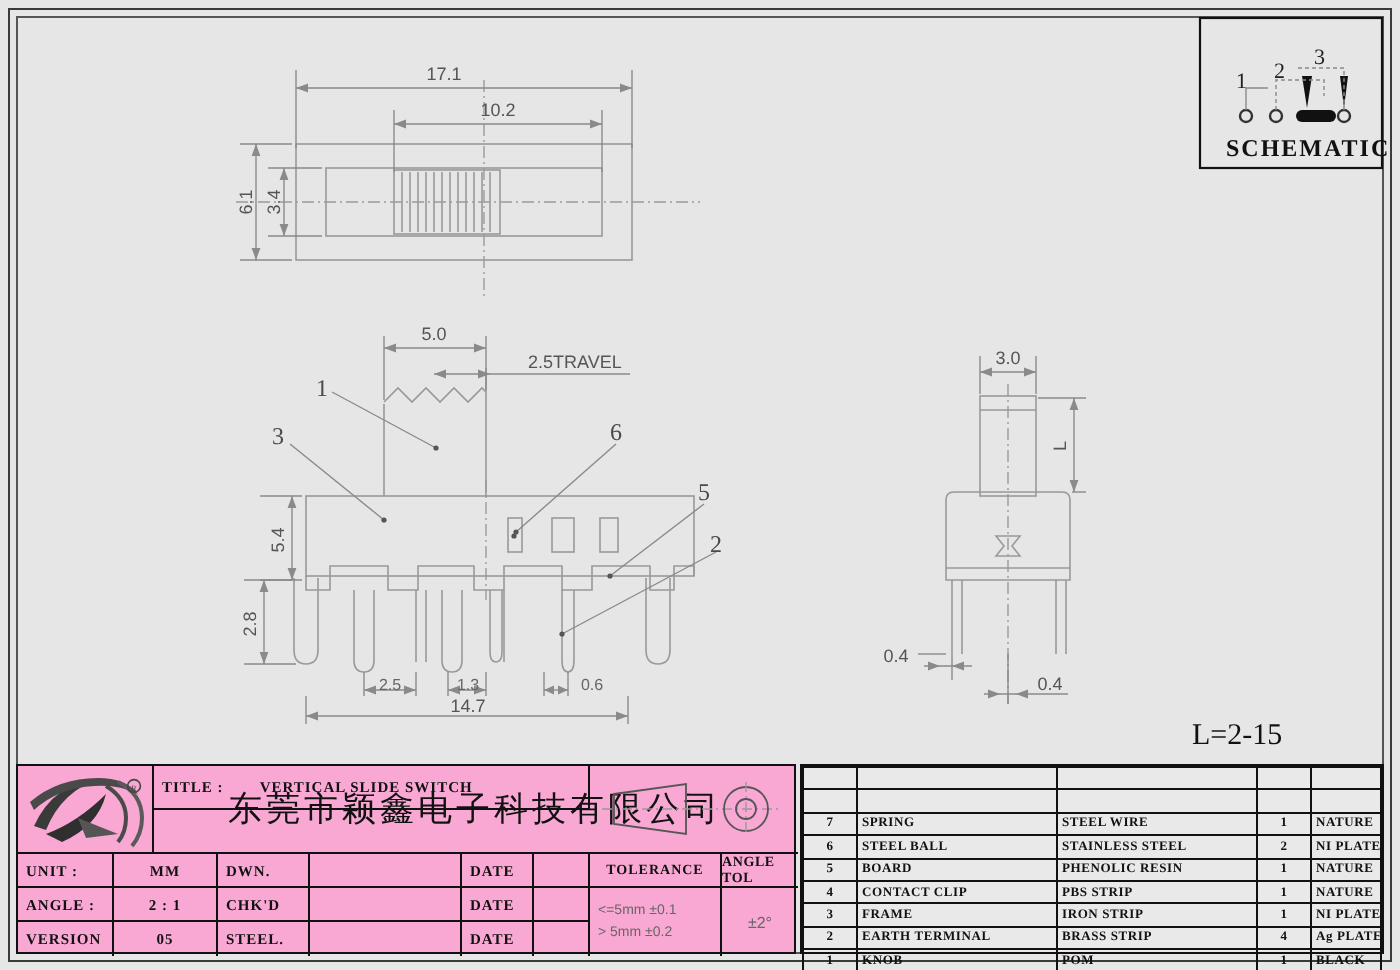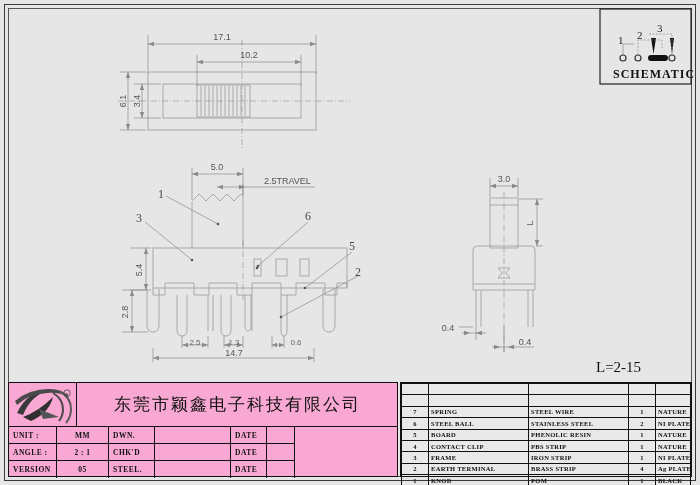--- a/index.html
+++ b/index.html
@@ -297,20 +297,25 @@
           <path d="M30 26 L50 34 L34 36 Z" fill="#555"></path>
           <circle cx="58" cy="10" r="3.2" fill="none" stroke="#444" stroke-width="0.8"></circle>
           <text x="58" y="12.5" font-size="4" fill="#444" text-anchor="middle" font-family="Liberation Serif, serif">R</text>
         </svg>
       </div>
 
       <div class="company">
         <span>东莞市颖鑫电子科技有限公司</span>
       </div>
 
+      <div class="cellbox" style="left:68px;top:0;width:218px;height:22px;">
+        <span>TITLE  :</span>
+        <span style="display:inline-block;width:18px;"></span>
+        <span>VERTICAL SLIDE SWITCH</span>
+      </div>
 
 
       <div class="cellbox" style="left:0;top:44px;width:48px;height:17px;">UNIT   :</div>
       <div class="cellbox" style="left:48px;top:44px;width:52px;height:17px;justify-content:center;padding-left:0;">MM</div>
       <div class="cellbox" style="left:0;top:61px;width:48px;height:17px;">ANGLE  :</div>
       <div class="cellbox" style="left:48px;top:61px;width:52px;height:17px;justify-content:center;padding-left:0;">2 : 1</div>
       <div class="cellbox nb" style="left:0;top:78px;width:48px;height:17px;">VERSION</div>
       <div class="cellbox nb" style="left:48px;top:78px;width:52px;height:17px;justify-content:center;padding-left:0;">05</div>
 
       <div class="cellbox" style="left:100px;top:44px;width:46px;height:17px;">DWN.</div>
@@ -320,20 +325,38 @@
       <div class="cellbox nb" style="left:100px;top:78px;width:46px;height:17px;">STEEL.</div>
       <div class="cellbox nb" style="left:146px;top:78px;width:76px;height:17px;"></div>
 
       <div class="cellbox" style="left:222px;top:44px;width:36px;height:17px;">DATE</div>
       <div class="cellbox" style="left:258px;top:44px;width:28px;height:17px;"></div>
       <div class="cellbox" style="left:222px;top:61px;width:36px;height:17px;">DATE</div>
       <div class="cellbox" style="left:258px;top:61px;width:28px;height:17px;"></div>
       <div class="cellbox nb" style="left:222px;top:78px;width:36px;height:17px;">DATE</div>
       <div class="cellbox nb" style="left:258px;top:78px;width:28px;height:17px;"></div>
 
+      <div class="tol-block">
+        <div style="position:absolute;left:0;top:0;width:104px;height:44px;border-bottom:1px solid #111;box-sizing:border-box;">
+          <svg width="102" height="43" viewBox="0 0 102 43">
+            <path d="M12 14 L48 9 L48 34 L12 29 Z" fill="none" stroke="#555" stroke-width="0.9"></path>
+            <line x1="6" y1="21.5" x2="96" y2="21.5" stroke="#999" stroke-width="0.7" stroke-dasharray="5 2 1 2"></line>
+            <circle cx="78" cy="21.5" r="11" fill="none" stroke="#555" stroke-width="0.9"></circle>
+            <circle cx="78" cy="21.5" r="5" fill="none" stroke="#555" stroke-width="0.9"></circle>
+            <line x1="78" y1="8" x2="78" y2="35" stroke="#999" stroke-width="0.7" stroke-dasharray="5 2 1 2"></line>
+          </svg>
+        </div>
+        <div style="position:absolute;left:0;top:44px;width:66px;height:17px;border-right:1px solid #111;border-bottom:1px solid #111;box-sizing:border-box;display:flex;align-items:center;justify-content:center;font-family:'Liberation Serif',serif;font-size:7px;font-weight:bold;color:#111;letter-spacing:0.5px;">TOLERANCE</div>
+        <div style="position:absolute;left:66px;top:44px;width:38px;height:17px;border-bottom:1px solid #111;box-sizing:border-box;display:flex;align-items:center;justify-content:center;font-family:'Liberation Serif',serif;font-size:7px;font-weight:bold;color:#111;letter-spacing:0.3px;">ANGLE TOL</div>
+        <div style="position:absolute;left:0;top:61px;width:66px;height:34px;border-right:1px solid #111;box-sizing:border-box;display:flex;flex-direction:column;justify-content:center;padding-left:4px;font-family:'Liberation Sans',sans-serif;font-size:7px;color:#666;line-height:11px;">
+          <span>&lt;=5mm  ±0.1</span>
+          <span>&gt;  5mm  ±0.2</span>
+        </div>
+        <div style="position:absolute;left:66px;top:61px;width:38px;height:34px;box-sizing:border-box;display:flex;align-items:center;justify-content:center;font-family:'Liberation Sans',sans-serif;font-size:8px;color:#666;">±2°</div>
+      </div>
     </div>
 
     <div class="bom">
       <table class="bomtbl">
         <tbody id="bom-body">
             <tr>
               <td class="c-no"></td>
               <td class="c-name"></td>
               <td class="c-mat"></td>
               <td class="c-qty"></td>

